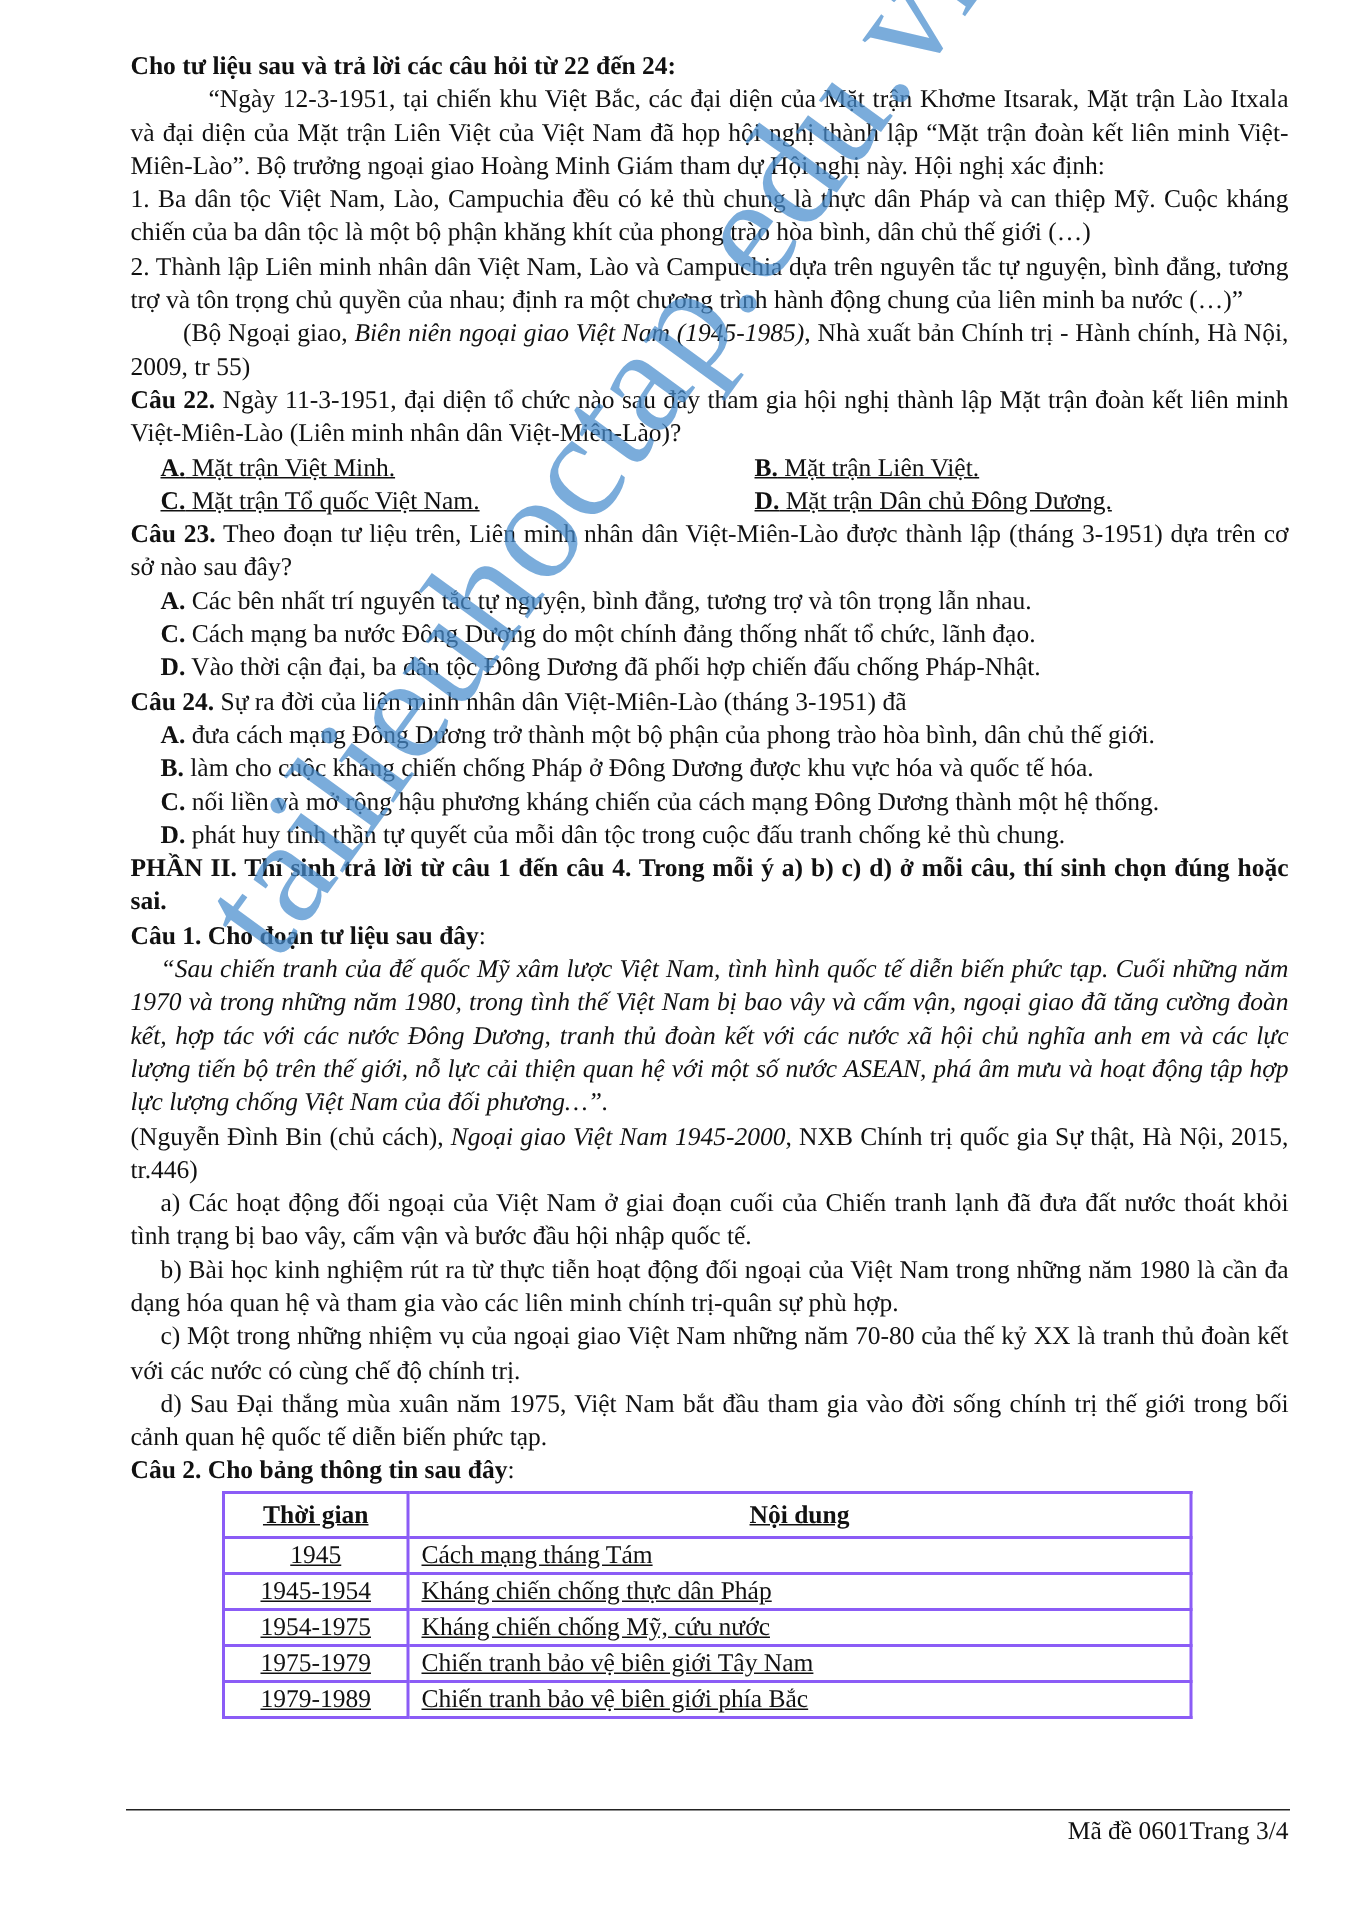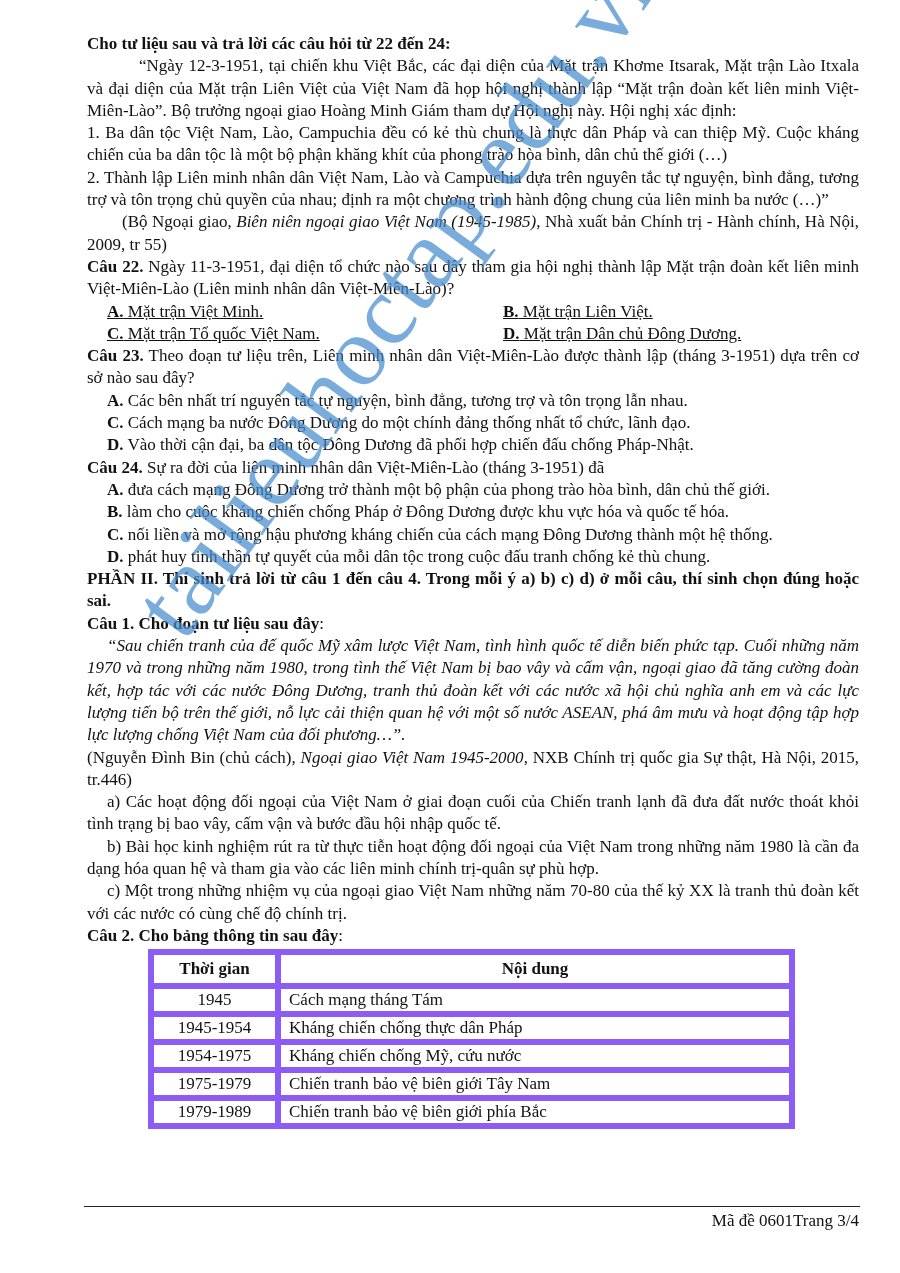--- a/index.html
+++ b/index.html
@@ -11,21 +11,21 @@
   .i { font-style: italic; }
   .indent1 { text-indent: 52px; }
   .indent2 { text-indent: 20px; }
   .indent3 { text-indent: 35px; }
   .opt { padding-left: 20px; margin: 0; }
   .grid2 { display: flex; padding-left: 20px; text-decoration: underline; }
   .grid2 > div { width: 396px; }
   .grid2 > div:last-child { width: auto; }
   .quote-it { font-style: italic; text-align: justify; margin: 0; text-indent: 20px; }
   table.info { border-collapse: collapse; margin-left: 61px; margin-top: 2px; width: 647px; font-size: 17px; }
-  table.info td, table.info th { border: 6px solid #8b5cf6; padding: 0 8px; height: 22px; line-height: 22px; }
+  table.info td, table.info th { border: 2px solid #8b5cf6; padding: 0 8px; height: 22px; line-height: 22px; text-decoration: underline; }
   table.info th { font-weight: bold; height: 28px; }
   table.info td.c1 { text-align: center; width: 105px; }
   table.info th.c1 { width: 105px; }
   .footer-line { position: absolute; left: 84px; top: 1206px; width: 776px; border-top: 1.5px solid #222; }
   .footer { position: absolute; left: 85px; top: 1211px; width: 774px; display: flex; justify-content: flex-end; font-size: 17px; }
   .watermark { position: absolute; left: 0; top: 0; width: 900px; height: 1273px; pointer-events: none; }
   .watermark span { position: absolute; left: 110px; top: 590px; transform-origin: 0 0; transform: rotate(-54deg);
     font-family: "Liberation Serif", serif; font-size: 100px; color: rgba(70, 140, 205, 0.72); white-space: nowrap; letter-spacing: 1px; }
 </style>
 </head>
@@ -68,20 +68,21 @@
 
   <p class="p b">PHẦN II. Thí sinh trả lời từ câu 1 đến câu 4. Trong mỗi ý a) b) c) d) ở mỗi câu, thí sinh chọn đúng hoặc sai.</p>
 
   <div>
     <p class="p"><span class="b">Câu 1. Cho đoạn tư liệu sau đây</span><span>:</span></p>
     <p class="quote-it">“Sau chiến tranh của đế quốc Mỹ xâm lược Việt Nam, tình hình quốc tế diễn biến phức tạp. Cuối những năm 1970 và trong những năm 1980, trong tình thế Việt Nam bị bao vây và cấm vận, ngoại giao đã tăng cường đoàn kết, hợp tác với các nước Đông Dương, tranh thủ đoàn kết với các nước xã hội chủ nghĩa anh em và các lực lượng tiến bộ trên thế giới, nỗ lực cải thiện quan hệ với một số nước ASEAN, phá âm mưu và hoạt động tập hợp lực lượng chống Việt Nam của đối phương…”.</p>
     <p class="p"><span>(Nguyễn Đình Bin (chủ cách), </span><span class="i">Ngoại giao Việt Nam 1945-2000</span><span>, NXB Chính trị quốc gia Sự thật, Hà Nội, 2015, tr.446)</span></p>
     <p class="p indent2">a) Các hoạt động đối ngoại của Việt Nam ở giai đoạn cuối của Chiến tranh lạnh đã đưa đất nước thoát khỏi tình trạng bị bao vây, cấm vận và bước đầu hội nhập quốc tế.</p>
     <p class="p indent2">b) Bài học kinh nghiệm rút ra từ thực tiễn hoạt động đối ngoại của Việt Nam trong những năm 1980 là cần đa dạng hóa quan hệ và tham gia vào các liên minh chính trị-quân sự phù hợp.</p>
     <p class="p indent2">c) Một trong những nhiệm vụ của ngoại giao Việt Nam những năm 70-80 của thế kỷ XX là tranh thủ đoàn kết với các nước có cùng chế độ chính trị.</p>
+    <p class="p indent2">d) Sau Đại thắng mùa xuân năm 1975, Việt Nam bắt đầu tham gia vào đời sống chính trị thế giới trong bối cảnh quan hệ quốc tế diễn biến phức tạp.</p>
   </div>
 
   <div>
     <p class="p"><span class="b">Câu 2. Cho bảng thông tin sau đây</span><span>:</span></p>
     <table class="info">
       <thead>
         <tr>
           <th class="c1">Thời gian</th>
           <th>Nội dung</th>
         </tr>

